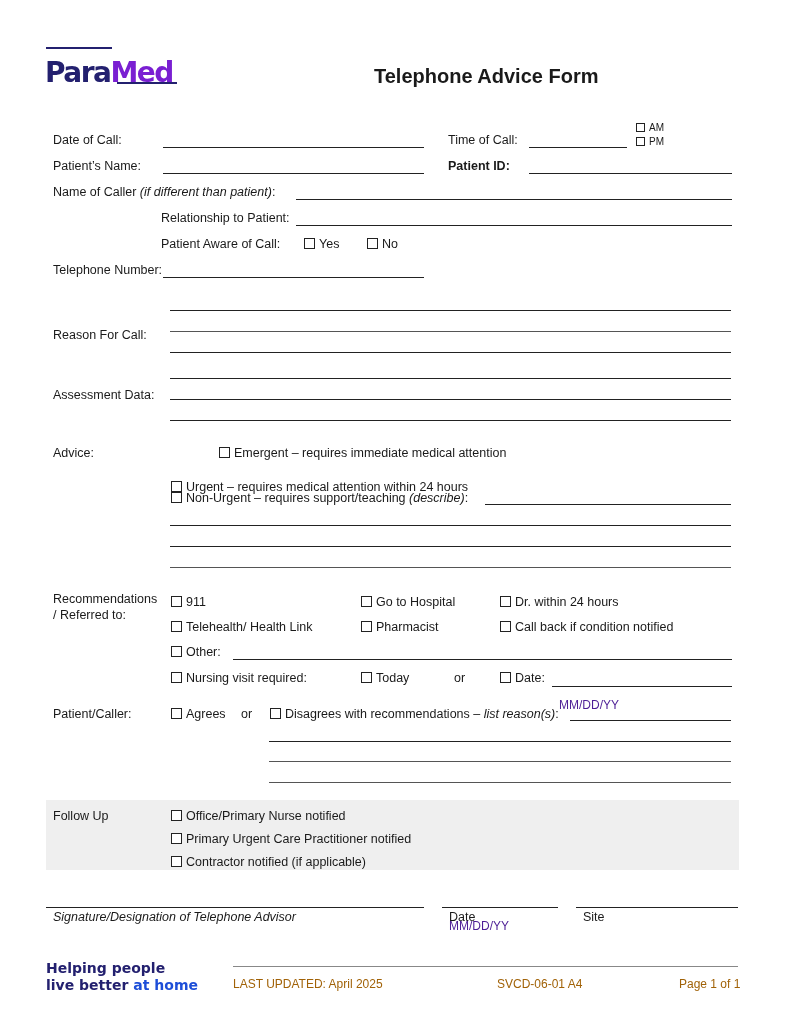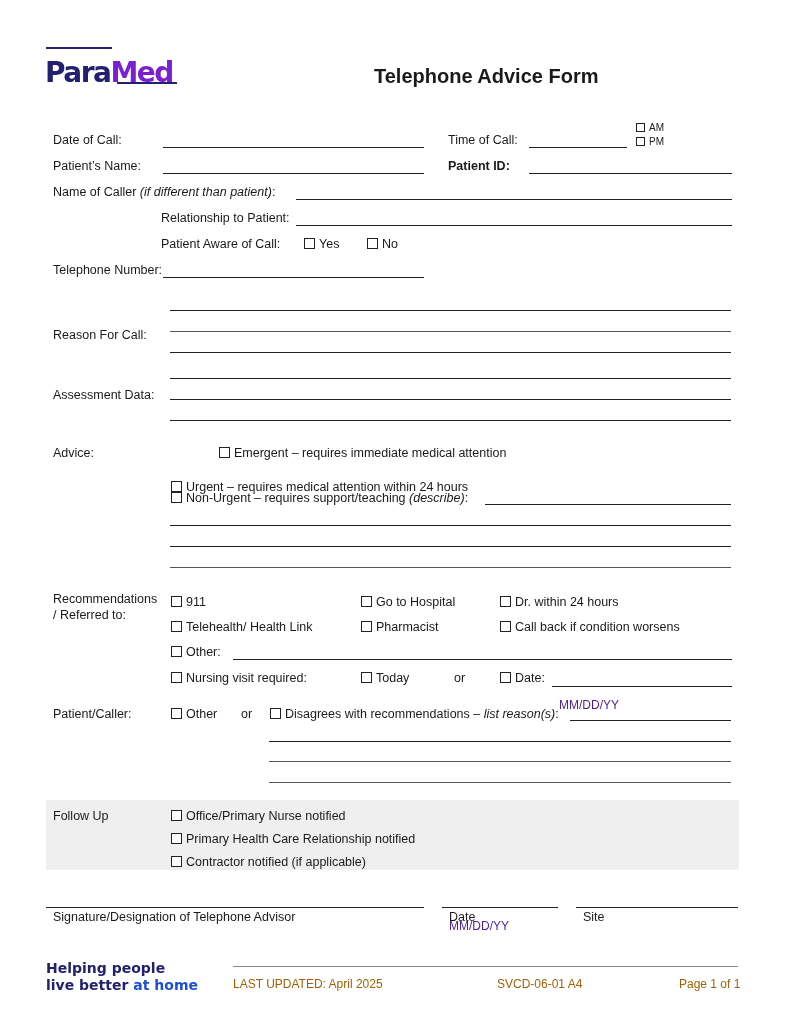--- a/index.html
+++ b/index.html
@@ -77,49 +77,49 @@
 
 <div class="lbl" style="left:53px;top:592px;">Recommendations</div>
 <div class="lbl" style="left:53px;top:608px;">/ Referred to:</div>
 
 <div class="lbl" style="left:171px;top:595px;"><span class="cb"></span><span>911</span></div>
 <div class="lbl" style="left:361px;top:595px;"><span class="cb"></span><span>Go to Hospital</span></div>
 <div class="lbl" style="left:500px;top:595px;"><span class="cb"></span><span>Dr. within 24 hours</span></div>
 
 <div class="lbl" style="left:171px;top:620px;"><span class="cb"></span><span>Telehealth/ Health Link</span></div>
 <div class="lbl" style="left:361px;top:620px;"><span class="cb"></span><span>Pharmacist</span></div>
-<div class="lbl" style="left:500px;top:620px;"><span class="cb"></span><span>Call back if condition worsens</span></div>
+<div class="lbl" style="left:500px;top:620px;"><span class="cb"></span><span>Call back if condition notified</span></div>
 
 <div class="lbl" style="left:171px;top:645px;"><span class="cb"></span><span>Other:</span></div>
 <div class="line" style="left:233px;top:659px;width:499px;"></div>
 
 <div class="lbl" style="left:171px;top:671px;"><span class="cb"></span><span>Nursing visit required:</span></div>
 <div class="lbl" style="left:361px;top:671px;"><span class="cb"></span><span>Today</span></div>
 <div class="lbl" style="left:454px;top:671px;">or</div>
 <div class="lbl" style="left:500px;top:671px;"><span class="cb"></span><span>Date:</span></div>
 <div class="placeholder" style="left:559px;top:671px;">MM/DD/YY</div>
 <div class="line" style="left:552px;top:686px;width:180px;"></div>
 
 <div class="lbl" style="left:53px;top:707px;">Patient/Caller:</div>
-<div class="lbl" style="left:171px;top:707px;"><span class="cb"></span><span>Other</span></div>
+<div class="lbl" style="left:171px;top:707px;"><span class="cb"></span><span>Agrees</span></div>
 <div class="lbl" style="left:241px;top:707px;">or</div>
 <div class="lbl" style="left:270px;top:707px;"><span class="cb"></span><span>Disagrees with recommendations – </span><i>list reason(s)</i><span>:</span></div>
 <div class="line" style="left:570px;top:720px;width:161px;"></div>
 <div class="line" style="left:269px;top:741px;width:462px;"></div>
 <div class="line grey" style="left:269px;top:761px;width:462px;"></div>
 <div class="line grey" style="left:269px;top:782px;width:462px;"></div>
 
 <div class="followup-bg"></div>
 <div class="lbl" style="left:53px;top:809px;">Follow Up</div>
 <div class="lbl" style="left:171px;top:809px;text-align:center;"><span class="cb"></span><span>Office/Primary Nurse notified</span></div>
-<div class="lbl" style="left:171px;top:832px;"><span class="cb"></span><span>Primary Health Care Relationship notified</span></div>
+<div class="lbl" style="left:171px;top:832px;"><span class="cb"></span><span>Primary Urgent Care Practitioner notified</span></div>
 <div class="lbl" style="left:171px;top:855px;"><span class="cb"></span><span>Contractor notified (if applicable)</span></div>
 
 <div class="line" style="left:46px;top:907px;width:378px;"></div>
-<div class="lbl" style="left:53px;top:910px;">Signature/Designation of Telephone Advisor</div>
+<div class="lbl" style="left:53px;top:910px;font-style:italic;">Signature/Designation of Telephone Advisor</div>
 <div class="placeholder" style="left:449px;top:892px;">MM/DD/YY</div>
 <div class="line" style="left:442px;top:907px;width:116px;"></div>
 <div class="lbl" style="left:449px;top:910px;">Date</div>
 <div class="line" style="left:576px;top:907px;width:162px;"></div>
 <div class="lbl" style="left:583px;top:910px;">Site</div>
 
 <div class="tagline"><span>Helping people</span><br><span>live better </span><span class="accent">at home</span></div>
 <div class="line grey" style="left:233px;top:966px;width:505px;border-bottom-color:#888;"></div>
 <div class="foot" style="left:233px;">LAST UPDATED: April 2025</div>
 <div class="foot" style="left:497px;">SVCD-06-01 A4</div>

